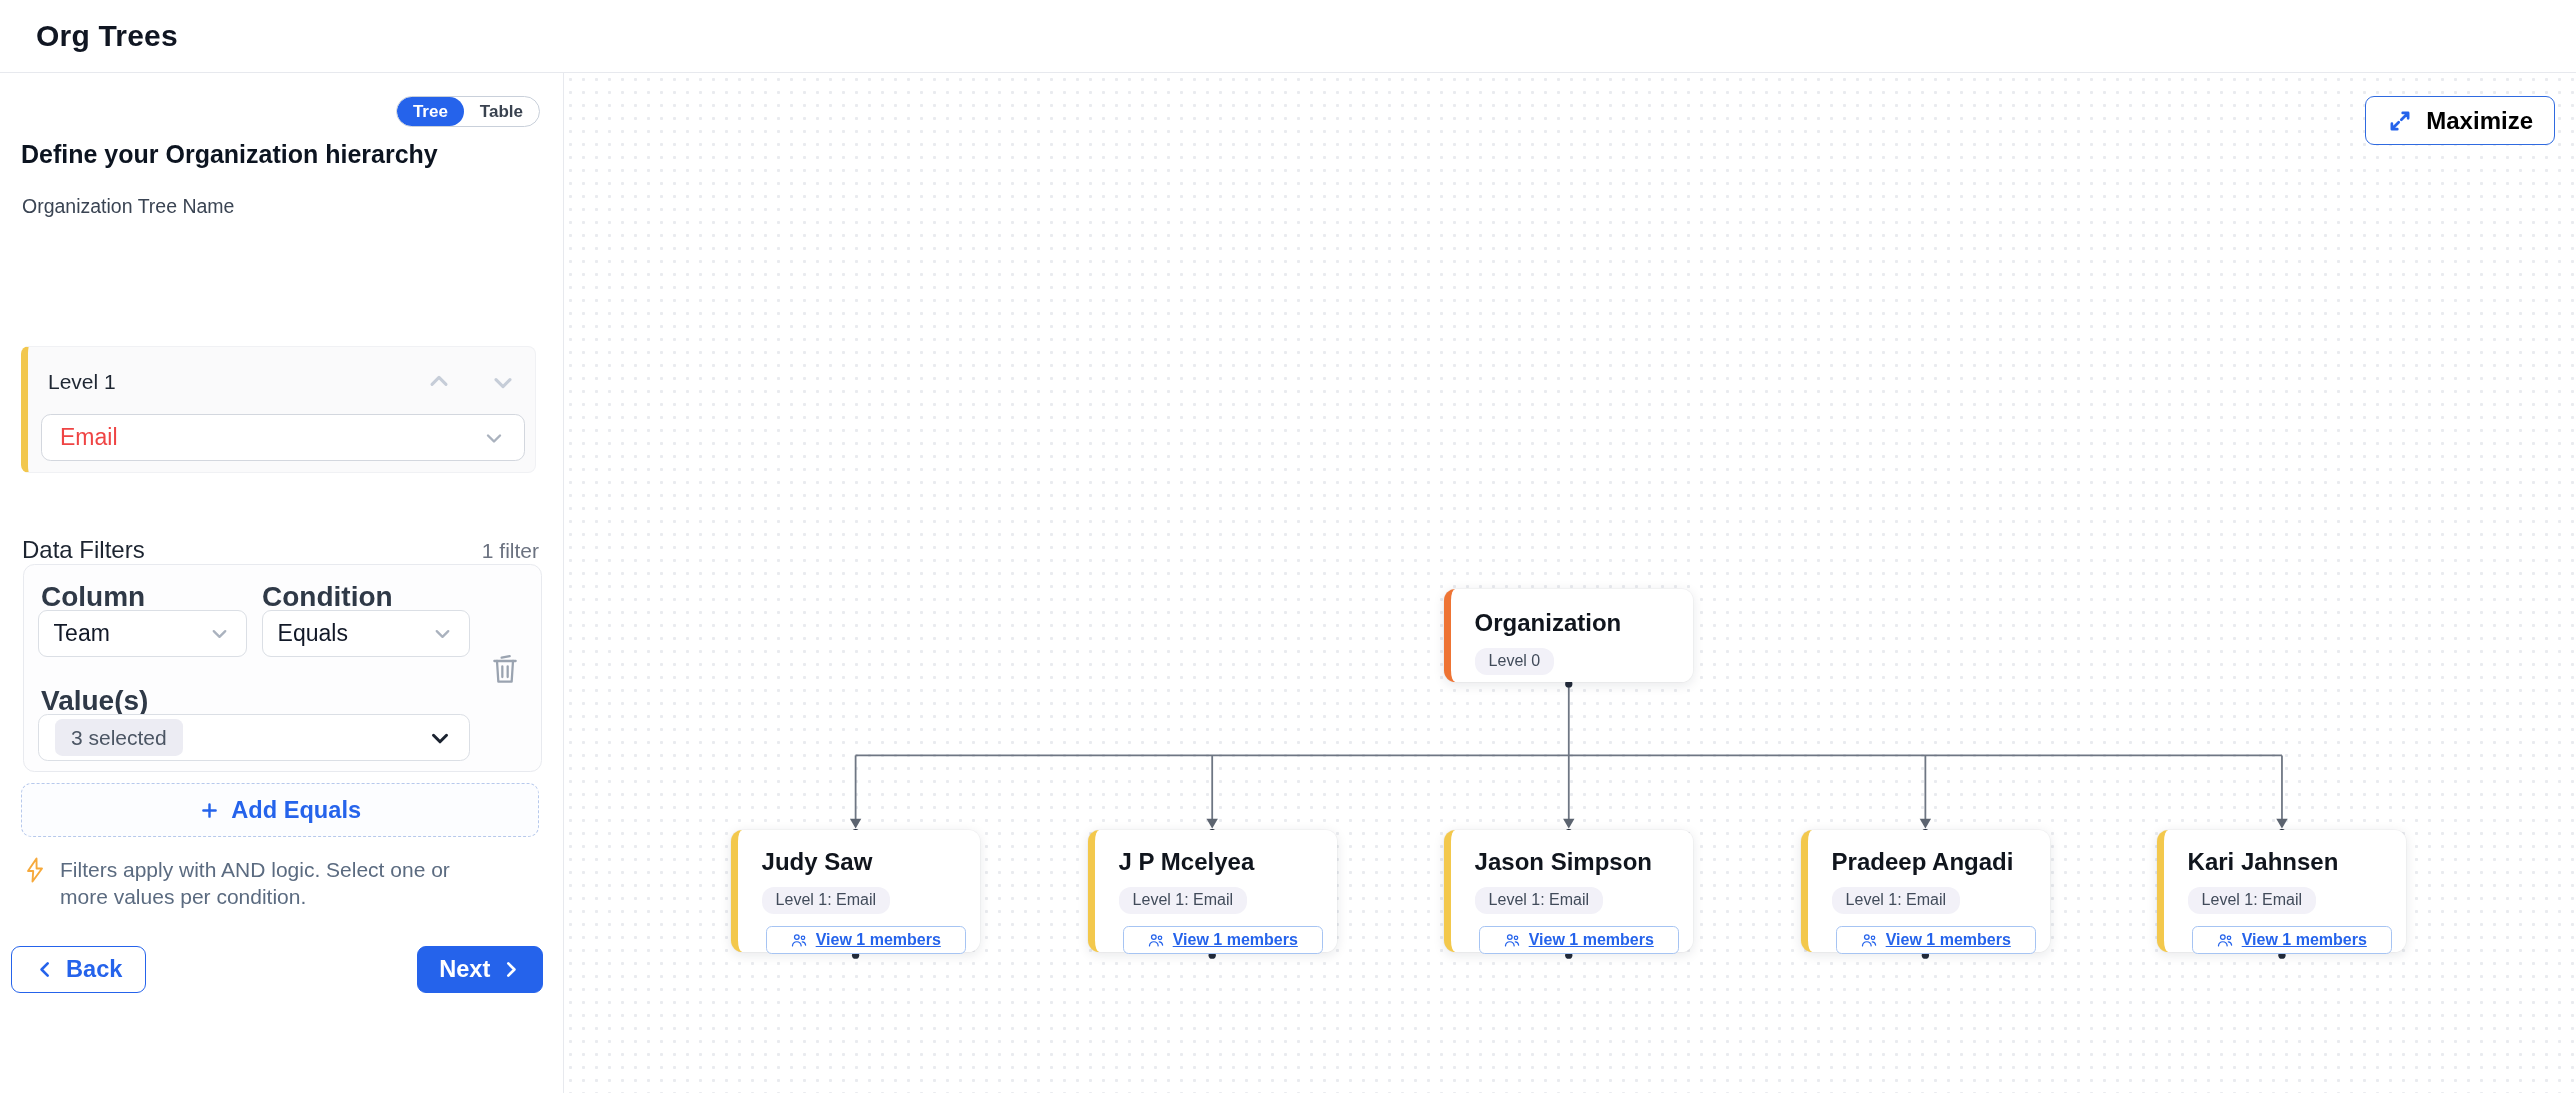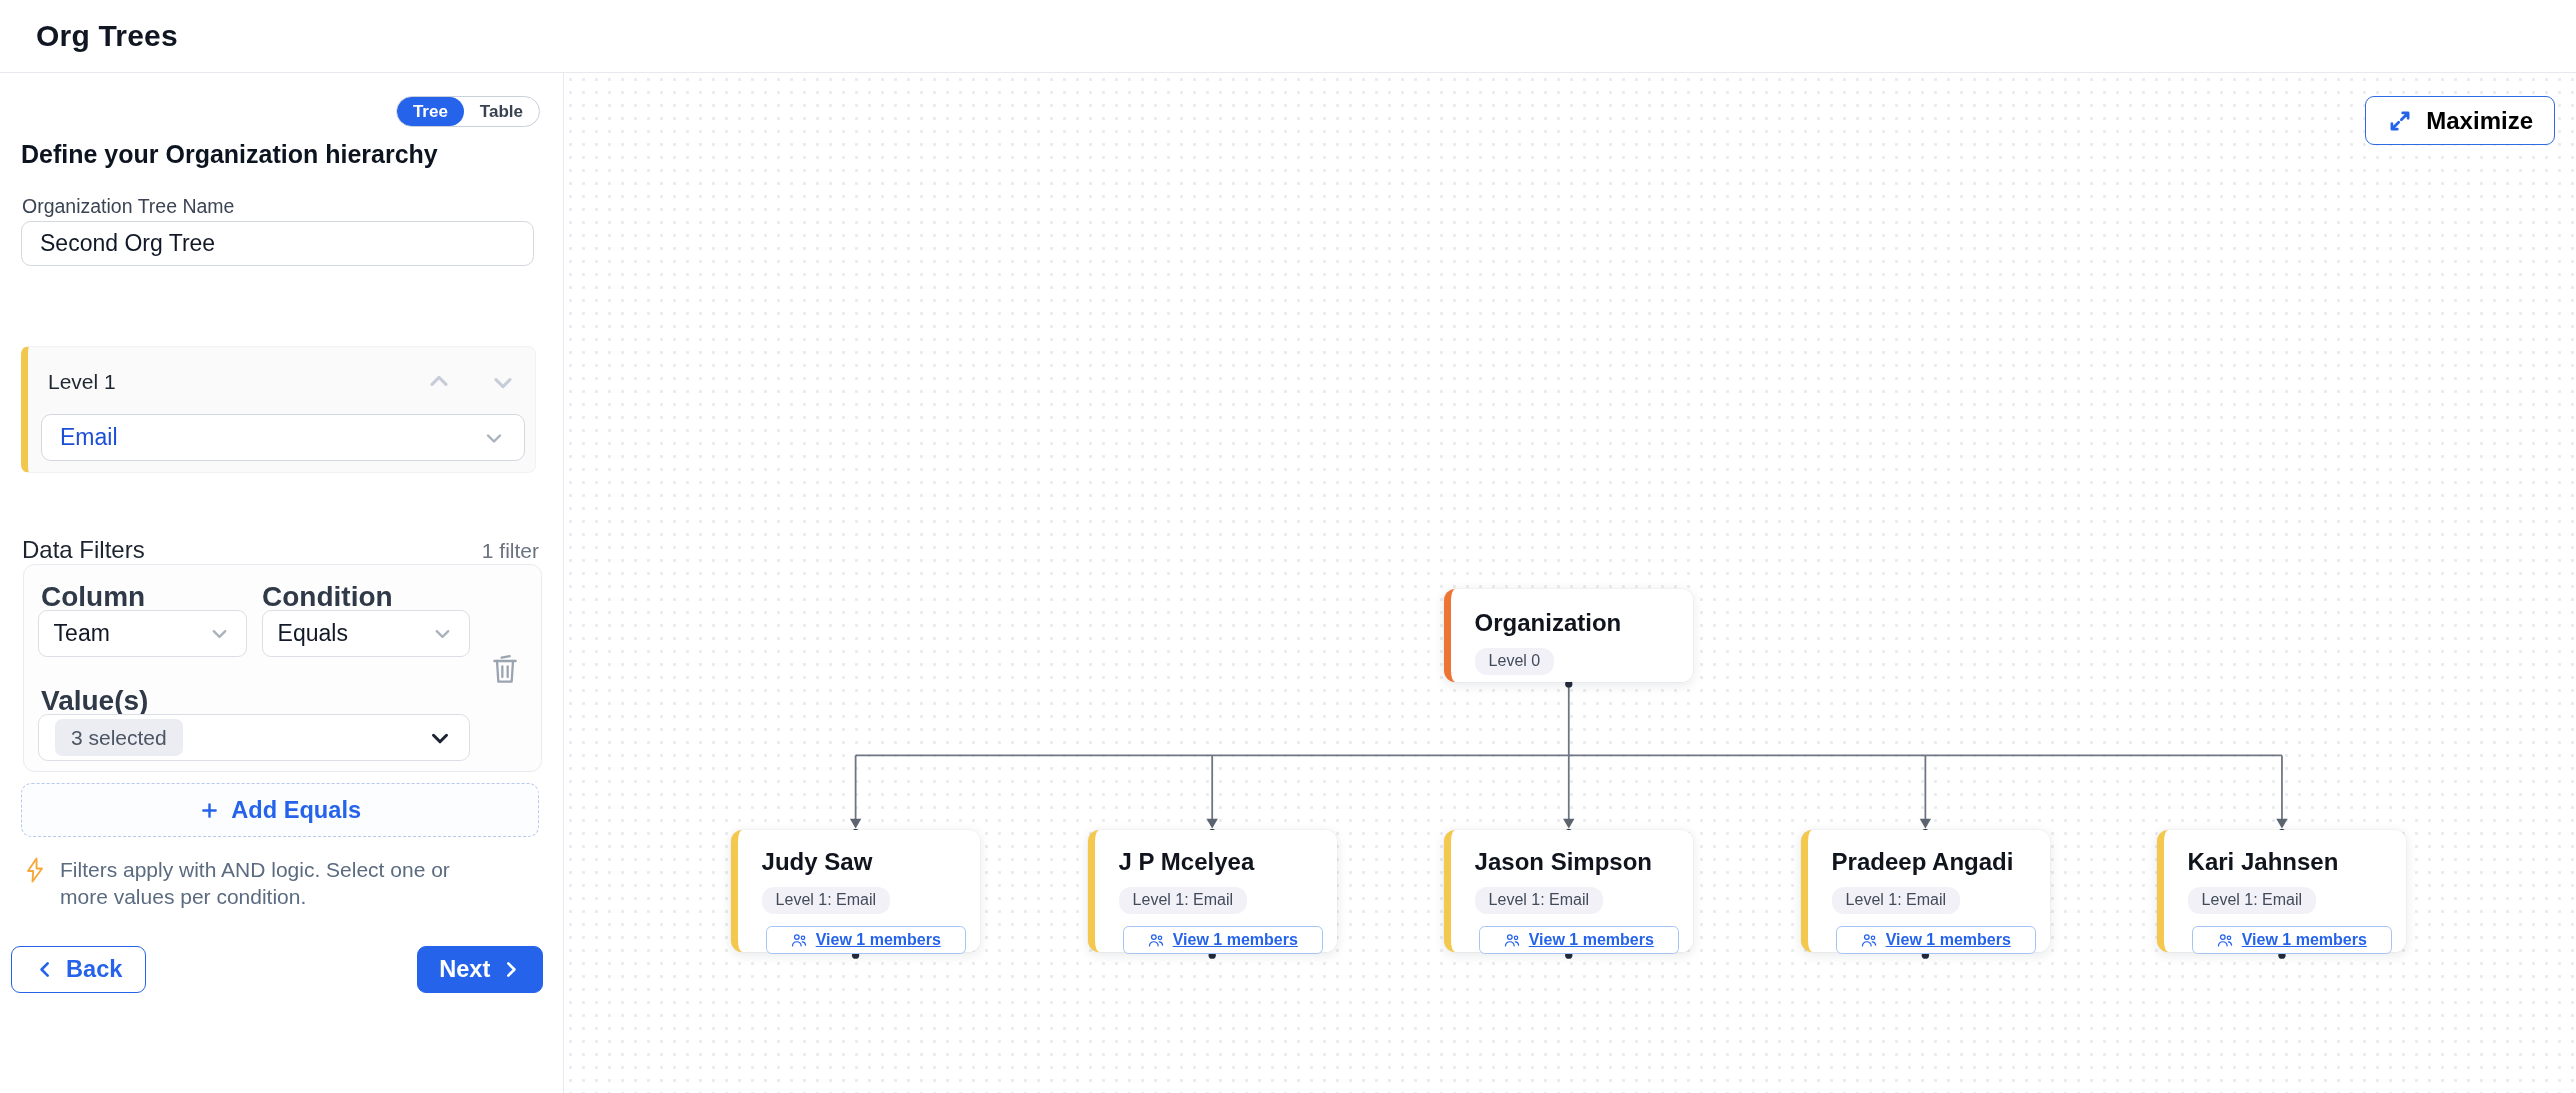--- a/index.html
+++ b/index.html
@@ -35,21 +35,21 @@
   .levels-hint { font-size:21px; color:#313b49; }
   .add-link { display:flex; align-items:center; gap:6.5px; color:#2563eb; font-size:23px; font-weight:700; cursor:pointer; }
 
   .level-card { position:absolute; top:273px; left:21px; width:515px; height:127px;
     background:#fafafb; border:0.8px solid #f0f1f4; border-left:7.3px solid #f2c74d; border-radius:8px; }
   .level-head { position:absolute; top:21px; left:20px; right:18px; display:flex; align-items:center; }
   .level-title { font-size:21px; color:#1f2733; }
   .level-arrows { margin-left:auto; display:flex; gap:36px; }
   .level-select { position:absolute; left:13px; right:9.7px; top:67px; height:47px; background:#fff;
     border:1.6px solid #d3d7de; border-radius:9.7px; display:flex; align-items:center; padding:0 18px;
-    font-size:23px; color:#1d4ed8; cursor:pointer; }
+    font-size:23px; color:#ef4444; cursor:pointer; }
   .level-select .chev { margin-left:auto; }
 
   .filters-head { position:absolute; top:463px; left:22px; right:24px; display:flex; align-items:baseline; }
   .filters-title { font-size:24px; color:#1c2430; font-weight:500; }
   .filters-count { margin-left:auto; font-size:21px; color:#6b7280; }
 
   .filter-card { position:absolute; top:491px; left:23px; width:519px; height:208px;
     background:#fdfdfe; border:0.8px solid #e8eaef; border-radius:11.4px; }
   .fc-label { position:absolute; font-size:28px; font-weight:700; color:#2f3947; }
   .lbl-column { top:16px; left:17px; } .lbl-condition { top:16px; left:238px; }
@@ -117,21 +117,20 @@
   <aside class="panel">
 
     <div class="view-toggle">
       <div class="seg active">Tree</div>
       <div class="seg inactive">Table</div>
     </div>
 
     <h2 class="panel-heading">Define your Organization hierarchy</h2>
 
     <div class="field-label treename-label">Organization Tree Name</div>
-    <input class="treename-input" type="text" value="Second Org Tree" style="">
 
 
     <div class="level-card">
       <div class="level-head">
         <span class="level-title">Level 1</span>
         <span class="level-arrows">
           <span class="icon">
             <svg width="28" height="28" viewBox="0 0 24 24" fill="none" stroke="#c6cdd8" stroke-width="2.6" stroke-linecap="round" stroke-linejoin="round">
                 <polyline points="6 14 12 8 18 14"></polyline>
               </svg>

